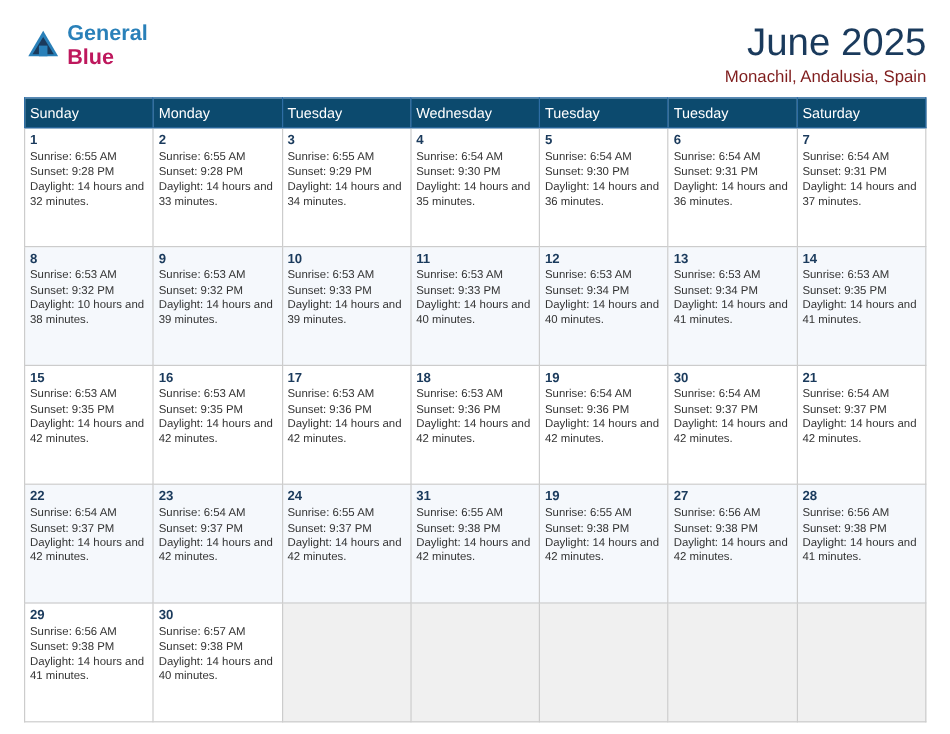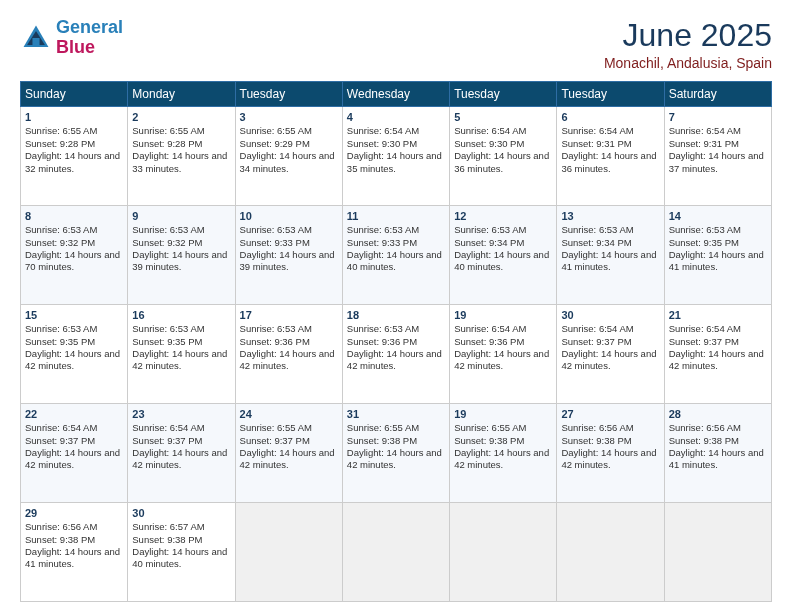--- a/index.html
+++ b/index.html
@@ -136,21 +136,21 @@
     <tr>
           <td><span class="day-num">1</span><span>Sunrise: 6:55 AM</span><br><span>Sunset: 9:28 PM</span><br><span>Daylight: 14 hours and 32 minutes.</span></td>
           <td><span class="day-num">2</span><span>Sunrise: 6:55 AM</span><br><span>Sunset: 9:28 PM</span><br><span>Daylight: 14 hours and 33 minutes.</span></td>
           <td><span class="day-num">3</span><span>Sunrise: 6:55 AM</span><br><span>Sunset: 9:29 PM</span><br><span>Daylight: 14 hours and 34 minutes.</span></td>
           <td><span class="day-num">4</span><span>Sunrise: 6:54 AM</span><br><span>Sunset: 9:30 PM</span><br><span>Daylight: 14 hours and 35 minutes.</span></td>
           <td><span class="day-num">5</span><span>Sunrise: 6:54 AM</span><br><span>Sunset: 9:30 PM</span><br><span>Daylight: 14 hours and 36 minutes.</span></td>
           <td><span class="day-num">6</span><span>Sunrise: 6:54 AM</span><br><span>Sunset: 9:31 PM</span><br><span>Daylight: 14 hours and 36 minutes.</span></td>
           <td><span class="day-num">7</span><span>Sunrise: 6:54 AM</span><br><span>Sunset: 9:31 PM</span><br><span>Daylight: 14 hours and 37 minutes.</span></td>
         </tr>
         <tr>
-          <td><span class="day-num">8</span><span>Sunrise: 6:53 AM</span><br><span>Sunset: 9:32 PM</span><br><span>Daylight: 14 hours and 70 minutes.</span></td>
+          <td><span class="day-num">8</span><span>Sunrise: 6:53 AM</span><br><span>Sunset: 9:32 PM</span><br><span>Daylight: 10 hours and 38 minutes.</span></td>
           <td><span class="day-num">9</span><span>Sunrise: 6:53 AM</span><br><span>Sunset: 9:32 PM</span><br><span>Daylight: 14 hours and 39 minutes.</span></td>
           <td><span class="day-num">10</span><span>Sunrise: 6:53 AM</span><br><span>Sunset: 9:33 PM</span><br><span>Daylight: 14 hours and 39 minutes.</span></td>
           <td><span class="day-num">11</span><span>Sunrise: 6:53 AM</span><br><span>Sunset: 9:33 PM</span><br><span>Daylight: 14 hours and 40 minutes.</span></td>
           <td><span class="day-num">12</span><span>Sunrise: 6:53 AM</span><br><span>Sunset: 9:34 PM</span><br><span>Daylight: 14 hours and 40 minutes.</span></td>
           <td><span class="day-num">13</span><span>Sunrise: 6:53 AM</span><br><span>Sunset: 9:34 PM</span><br><span>Daylight: 14 hours and 41 minutes.</span></td>
           <td><span class="day-num">14</span><span>Sunrise: 6:53 AM</span><br><span>Sunset: 9:35 PM</span><br><span>Daylight: 14 hours and 41 minutes.</span></td>
         </tr>
         <tr>
           <td><span class="day-num">15</span><span>Sunrise: 6:53 AM</span><br><span>Sunset: 9:35 PM</span><br><span>Daylight: 14 hours and 42 minutes.</span></td>
           <td><span class="day-num">16</span><span>Sunrise: 6:53 AM</span><br><span>Sunset: 9:35 PM</span><br><span>Daylight: 14 hours and 42 minutes.</span></td>

